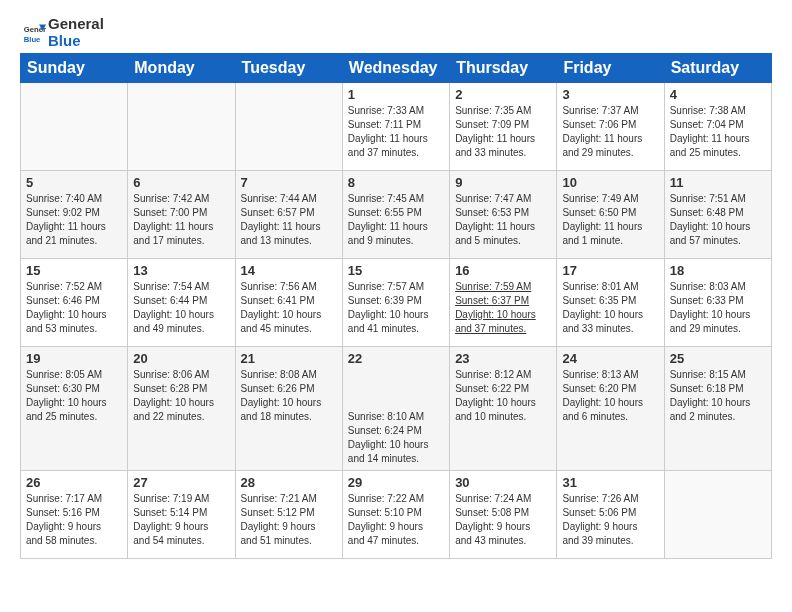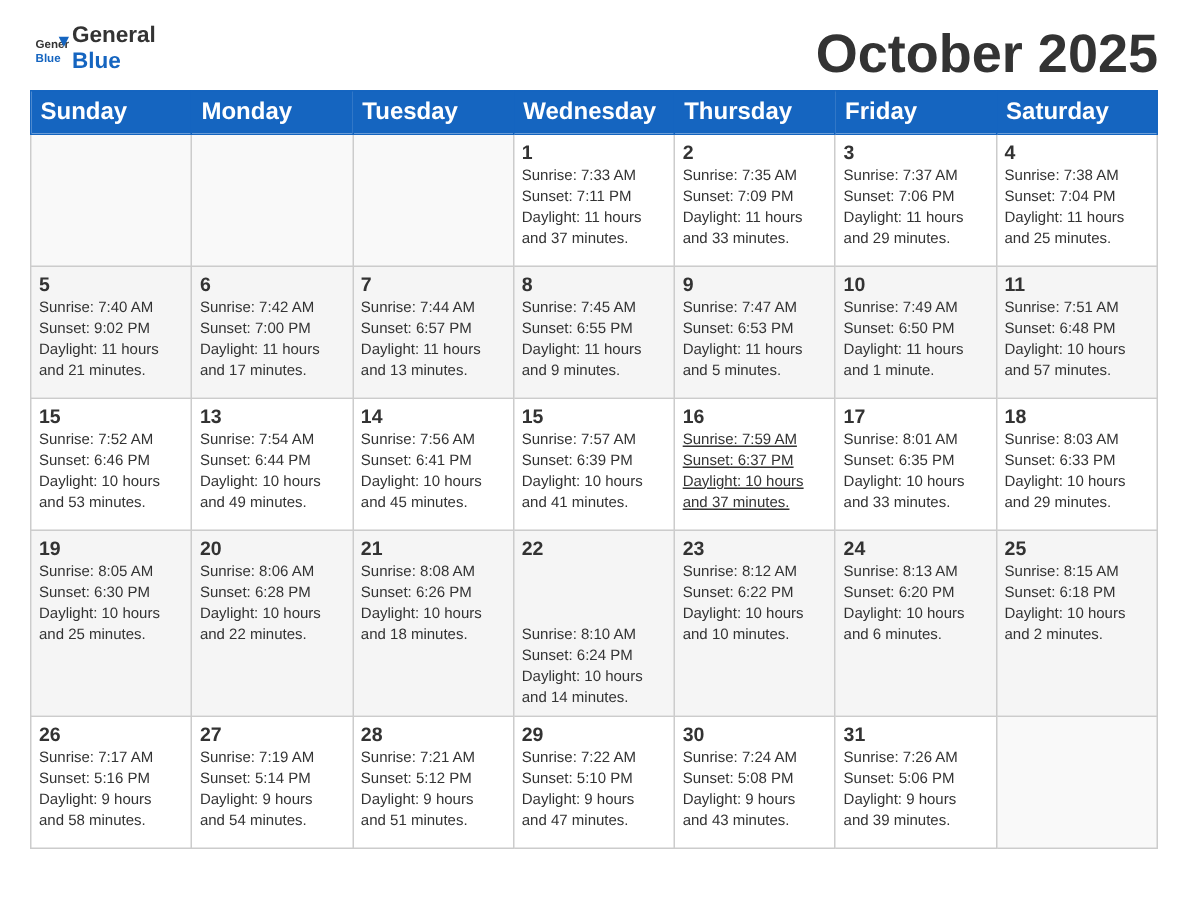--- a/index.html
+++ b/index.html
@@ -94,21 +94,20 @@
         <text x="2" y="13" font-size="9" font-weight="bold" fill="#333" font-family="Arial">General</text>
         <text x="2" y="24" font-size="9" font-weight="bold" fill="#1565c0" font-family="Arial">Blue</text>
         <polygon points="20,4 28,4 24,12" fill="#1565c0"></polygon>
       </svg>
       <div style="margin-left:2px;">
         <div style="font-size:15px;font-weight:bold;color:#333;line-height:1.1;">General</div>
         <div style="font-size:15px;font-weight:bold;color:#1565c0;line-height:1.1;">Blue</div>
       </div>
     </div>
     <div class="title-block">
-      <div class="month-title">October 2025</div>
     </div>
   </div>
 
   <table>
     <thead>
       <tr>
       <th>Sunday</th>
           <th>Monday</th>
           <th>Tuesday</th>
           <th>Wednesday</th>

